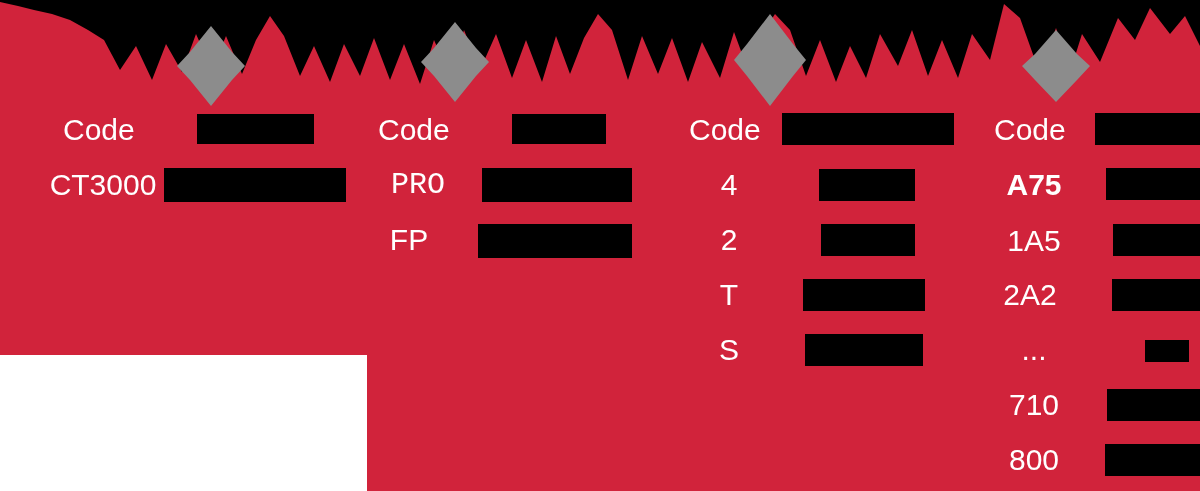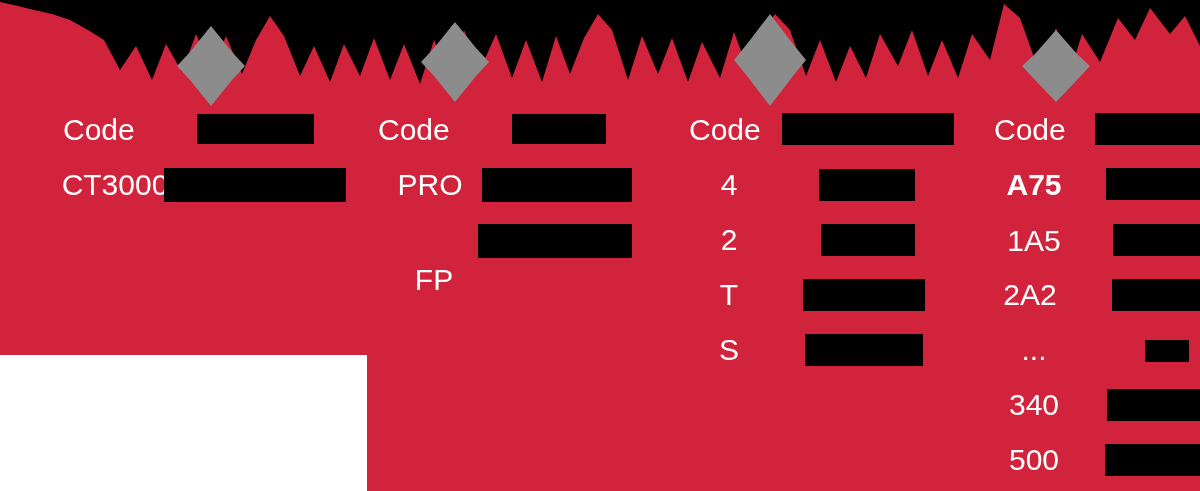--- a/index.html
+++ b/index.html
@@ -99,39 +99,39 @@
         <path fill="#8c8c8c" d="M770,14 L793,44 L806,60 L793,76 L770,106 L747,76 L734,60 L747,44 Z"></path>
         <path fill="#8c8c8c" d="M1056,30 L1077,54 L1090,66 L1077,80 L1056,102 L1035,80 L1022,66 L1035,54 Z"></path>
       </g>
     </svg>
   </div>
 
   <div class="white-block"></div>
 
   <div class="column">
     <div class="cell label" style="left:15px; top:110px;">Code</div>
-    <div class="cell label" style="left:12px; top:165px; width:110px;">CT3000</div>
+    <div class="cell label" style="left:0px; top:165px; width:110px;">CT3000</div>
 
     <div class="bar" style="left:149px; top:114px; width:117px; height:30px;">
       <svg width="117" height="30" viewBox="0 0 117 30">
           <path fill="#000" d="M0,15 L10,4 L24,9 L36,2 L50,7 L64,1 L78,6 L92,2 L106,8 L117,13 L108,22 L95,28 L80,24 L66,29 L52,25 L38,30 L24,26 L11,28 Z"></path>
         </svg>
     </div>
 
     <div class="bar" style="left:116px; top:168px; width:182px; height:34px;">
       <svg width="182" height="34" viewBox="0 0 182 34">
           <path fill="#000" d="M0,14 L9,4 L22,8 L34,2 L48,7 L60,1 L74,6 L88,2 L100,7 L114,2 L128,7 L142,2 L156,7 L170,3 L182,10 L180,24 L168,31 L154,27 L140,33 L126,28 L112,33 L98,28 L84,33 L70,28 L56,33 L42,28 L28,33 L14,29 L2,26 Z"></path>
         </svg>
     </div>
   </div>
 
   <div class="column">
     <div class="cell label" style="left:330px; top:110px;">Code</div>
-    <div class="cell label" style="left:327px; top:165px; width:110px;">PRO</div>
-    <div class="cell label" style="left:331px; top:220px; width:110px;margin-top:40px;">FP</div>
+    <div class="cell label" style="left:315px; top:165px; width:110px;font-family:Liberation Mono, monospace;">PRO</div>
+    <div class="cell label" style="left:306px; top:220px; width:110px;">FP</div>
 
     <div class="bar" style="left:464px; top:114px; width:94px; height:30px;">
       <svg width="94" height="30" viewBox="0 0 94 30">
           <path fill="#000" d="M0,14 L10,4 L24,9 L38,2 L52,8 L66,3 L80,9 L94,14 L82,23 L68,29 L54,24 L40,30 L26,25 L12,27 Z"></path>
         </svg>
     </div>
 
     <div class="bar" style="left:434px; top:168px; width:150px; height:34px;">
       <svg width="150" height="34" viewBox="0 0 150 34">
           <path fill="#000" d="M0,15 L10,5 L24,9 L38,2 L52,8 L66,2 L80,8 L94,3 L108,9 L122,3 L136,9 L150,14 L140,25 L126,31 L112,26 L98,32 L84,27 L70,33 L56,28 L42,33 L28,28 L14,30 Z"></path>
@@ -182,22 +182,22 @@
         </svg>
     </div>
   </div>
 
   <div class="column">
     <div class="cell label" style="left:946px; top:110px;">Code</div>
     <div class="cell label" style="left:931px; top:165px; width:110px;font-weight:bold;">A75</div>
     <div class="cell label" style="left:931px; top:221px; width:110px;">1A5</div>
     <div class="cell label" style="left:927px; top:275px; width:110px;">2A2</div>
     <div class="cell label" style="left:931px; top:330px; width:110px;">...</div>
-    <div class="cell label" style="left:931px; top:385px; width:110px;">340</div>
-    <div class="cell label" style="left:931px; top:440px; width:110px;">500</div>
+    <div class="cell label" style="left:931px; top:385px; width:110px;">710</div>
+    <div class="cell label" style="left:931px; top:440px; width:110px;">800</div>
 
     <div class="bar" style="left:1047px; top:113px; width:150px; height:32px;">
       <svg width="150" height="32" viewBox="0 0 150 32">
           <path fill="#000" d="M0,14 L10,4 L24,9 L38,2 L52,8 L66,2 L80,8 L94,2 L108,8 L122,3 L136,9 L150,12 L140,24 L126,30 L112,25 L98,31 L84,26 L70,31 L56,26 L42,31 L28,27 L14,29 Z"></path>
         </svg>
     </div>
 
     <div class="bar" style="left:1058px; top:168px; width:124px; height:32px;">
       <svg width="124" height="32" viewBox="0 0 124 32">
           <path fill="#000" d="M0,15 L12,5 L26,9 L40,2 L54,8 L68,2 L82,8 L96,3 L110,9 L124,13 L112,24 L98,30 L84,25 L70,31 L56,26 L42,31 L28,26 L14,28 Z"></path>

